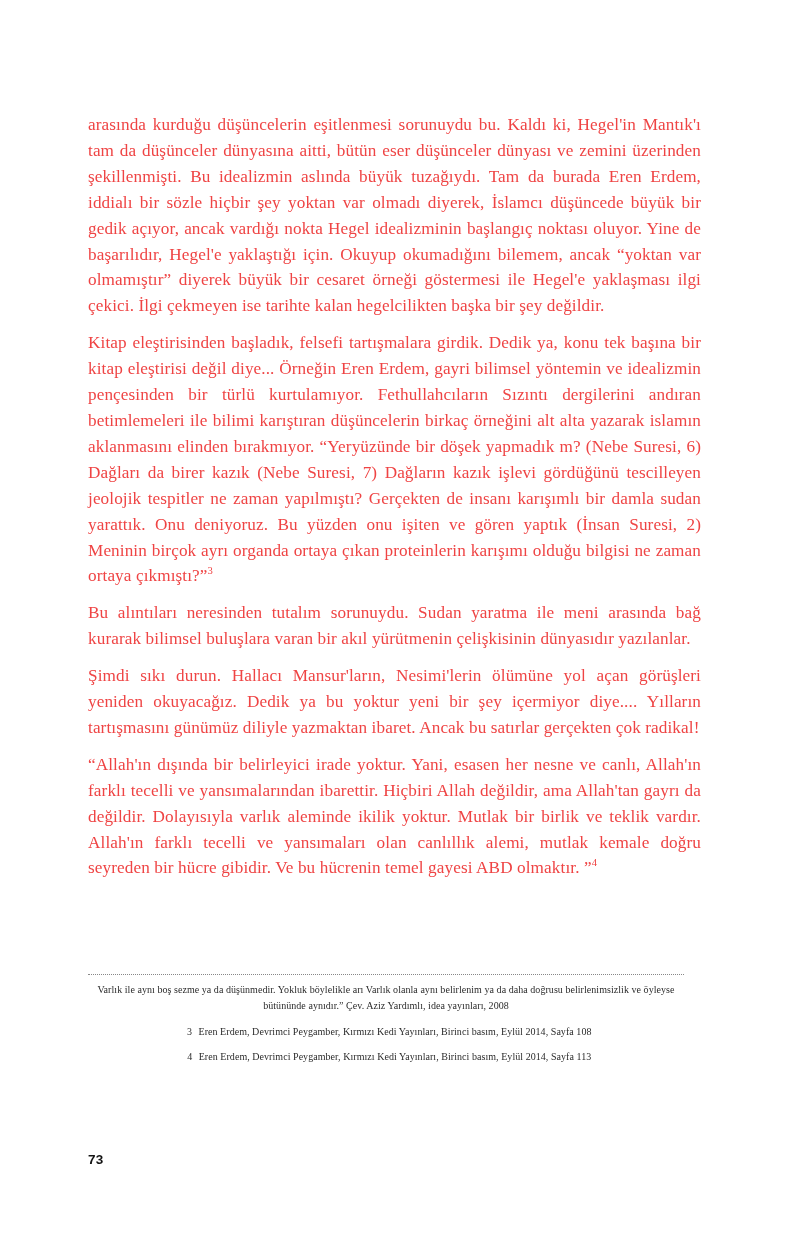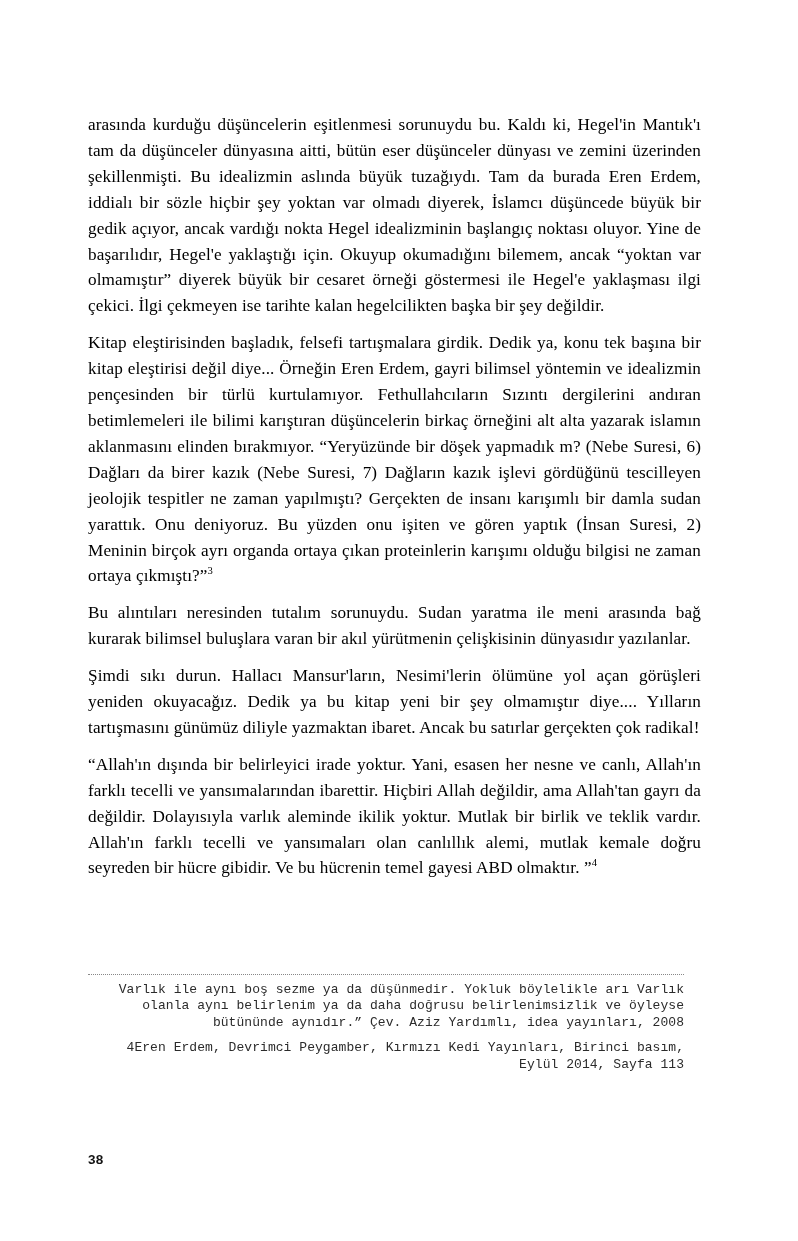--- a/index.html
+++ b/index.html
@@ -19,21 +19,21 @@
   .content {
     position: absolute;
     left: 88px;
     top: 112px;
     width: 613px;
   }
   .body-text {
     font-family: "Liberation Serif", "DejaVu Serif", serif;
     font-size: 17.2px;
     line-height: 25.9px;
-    color: #000000;
+    color: #ef4444;
     text-align: justify;
     text-justify: inter-word;
     margin: 0 0 11px 0;
     hyphens: manual;
     -webkit-hyphens: manual;
     letter-spacing: 0.1px;
   }
   .body-text:last-child {
     margin-bottom: 5px;
   }
@@ -48,25 +48,25 @@
     top: 974px;
     width: 596px;
   }
   .footnote-rule {
     width: 596px;
     height: 0;
     border-top: 1px dotted #888888;
     margin: 0 0 7px 0;
   }
   .footnote {
-    font-family: Liberation Mono, monospace;
-    font-size: 13px;
+    font-family: Liberation Serif, serif;
+    font-size: 10px;
     line-height: 16.4px;
     color: #2b2b2b;
-    text-align: right;
+    text-align: center;
     margin: 0 0 9px 0;
     letter-spacing: 0.05px;
   }
   .footnote:last-child {
     margin-bottom: 13px;
   }
   .footnote .fn-num {
     display: inline-block;
     min-width: 18px;
   }
@@ -87,32 +87,33 @@
 <div class="page">
 
   <div class="content">
 
     <p class="body-text">arasında kurduğu düşüncelerin eşitlenmesi sorunuydu bu. Kaldı ki, Hegel'in Mantık'ı tam da düşünceler dünyasına aitti, bütün eser düşünceler dünyası ve zemini üzerinden şekillenmişti. Bu idealizmin aslında büyük tuzağıydı. Tam da burada Eren Erdem, iddialı bir sözle hiçbir şey yoktan var olmadı diyerek, İslamcı düşüncede büyük bir gedik açıyor, ancak vardığı nokta Hegel idealizminin başlangıç noktası oluyor. Yine de başarılıdır, Hegel'e yaklaştığı için. Okuyup okumadığını bilemem, ancak “yoktan var olmamıştır” diyerek büyük bir cesaret örneği göstermesi ile Hegel'e yaklaşması ilgi çekici. İlgi çekmeyen ise tarihte kalan hegelcilikten başka bir şey değildir.</p>
 
     <p class="body-text"><span>Kitap eleştirisinden başladık, felsefi tartışmalara girdik. Dedik ya, konu tek başına bir kitap eleştirisi değil diye...  Örneğin Eren Erdem, gayri bilimsel yöntemin ve idealizmin pençesinden bir türlü kurtulamıyor. Fethullahcıların Sızıntı dergilerini andıran betimlemeleri ile bilimi karıştıran düşüncelerin birkaç örneğini alt alta yazarak islamın aklanmasını elinden bırakmıyor. “Yeryüzünde bir döşek yapmadık m? (Nebe Suresi, 6) Dağları da birer kazık (Nebe Suresi, 7) Dağların kazık işlevi gördüğünü tescilleyen jeolojik tespitler ne zaman yapılmıştı? Gerçekten de insanı karışımlı bir damla sudan yarattık. Onu deniyoruz. Bu yüzden onu işiten ve gören yaptık (İnsan Suresi, 2) Meninin birçok ayrı organda ortaya çıkan proteinlerin karışımı olduğu bilgisi ne zaman ortaya çıkmıştı?”</span><sup>3</sup></p>
 
     <p class="body-text">Bu alıntıları neresinden tutalım sorunuydu. Sudan yaratma ile meni arasında bağ kurarak bilimsel buluşlara varan bir akıl yürütmenin çelişkisinin dünyasıdır yazılanlar.</p>
 
-    <p class="body-text">Şimdi sıkı durun. Hallacı Mansur'ların, Nesimi'lerin ölümüne yol açan görüşleri yeniden okuyacağız. Dedik ya bu kitap yeni bir şey olmamıştır diye.... Yılların tartışmasını günümüz diliyle yazmaktan ibaret. Ancak bu satırlar gerçekten çok radikal!</p>
+    <p class="body-text">Şimdi sıkı durun. Hallacı Mansur'ların, Nesimi'lerin ölümüne yol açan görüşleri yeniden okuyacağız. Dedik ya bu yoktur yeni bir şey içermiyor diye.... Yılların tartışmasını günümüz diliyle yazmaktan ibaret. Ancak bu satırlar gerçekten çok radikal!</p>
 
     <p class="body-text"><span>“Allah'ın dışında bir belirleyici irade yoktur. Yani, esasen her nesne ve canlı, Allah'ın farklı tecelli ve yansımalarından ibarettir. Hiçbiri Allah değildir, ama Allah'tan gayrı da değildir. Dolayısıyla varlık aleminde ikilik yoktur. Mutlak bir birlik ve teklik vardır. Allah'ın farklı tecelli ve yansımaları olan canlıllık alemi, mutlak kemale doğru seyreden bir hücre gibidir. Ve bu hücrenin temel gayesi ABD olmaktır. ”</span><sup>4</sup></p>
 
   </div>
 
   <div class="footnote-area">
 
     <div class="footnote-rule"></div>
 
     <p class="footnote">Varlık ile aynı boş sezme ya da düşünmedir. Yokluk böylelikle arı Varlık olanla aynı belirlenim ya da daha doğrusu belirlenimsizlik ve öyleyse bütününde aynıdır.” Çev. Aziz Yardımlı, idea yayınları, 2008</p>
 
+    <p class="footnote"><span class="fn-num">3</span><span>Eren Erdem, Devrimci Peygamber, Kırmızı Kedi Yayınları, Birinci basım, Eylül 2014, Sayfa 108</span></p>
 
     <p class="footnote"><span class="fn-num">4</span><span>Eren Erdem, Devrimci Peygamber, Kırmızı Kedi Yayınları, Birinci basım, Eylül 2014, Sayfa 113</span></p>
 
   </div>
 
-  <div class="page-number">38</div>
+  <div class="page-number">73</div>
 
 </div>
 
 </body></html>

